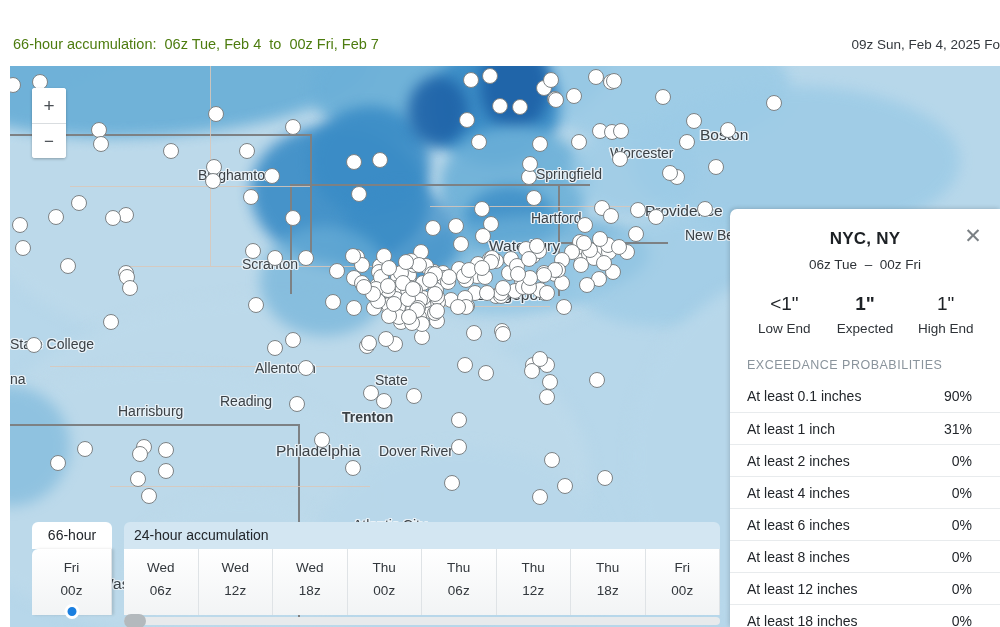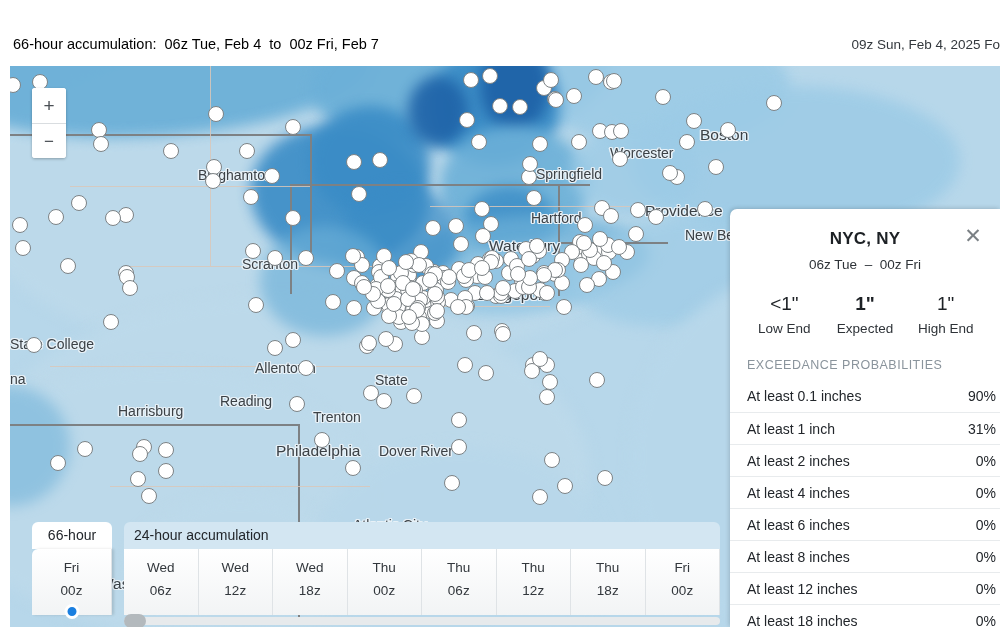--- a/index.html
+++ b/index.html
@@ -13,21 +13,21 @@
   #app { position: relative; width: 1000px; height: 627px; overflow: hidden; }
 
   
   .header { position: absolute; top: 0; left: 0; width: 1000px; height: 66px; background: #fff; }
   .header-title {
     position: absolute; left: 12px; top: 1px;
     font-size: 25px; font-weight: 400; letter-spacing: -0.2px; color: #1e2226;
   }
   .header-sub {
     position: absolute; left: 13px; top: 36px;
-    font-size: 14.5px; color: #000000; white-space: pre;
+    font-size: 14.5px; color: #4d7c0f; white-space: pre;
   }
   .header-right {
     position: absolute; right: 0px; top: 37px;
     font-size: 13.5px; color: #33383d; white-space: nowrap;
   }
 
   
   .map {
     position: absolute; left: 10px; top: 66px; width: 990px; height: 561px;
     overflow: hidden;
@@ -94,21 +94,21 @@
   .sum-val { font-size: 19px; color: #1d2125; }
   .sum-val.bold { font-weight: 700; }
   .sum-lbl { font-size: 13.5px; color: #2e3338; margin-top: 6px; }
   .exc-head {
     font-size: 12.5px; color: #8a949c; letter-spacing: .5px;
     margin: 22px 0 0 17px;
   }
   .exc-list { margin-top: 8px; }
   .exc-row {
     display: flex; justify-content: space-between; align-items: center;
-    height: 32px; padding: 0 4px 0 17px;
+    height: 32px; padding: 0 28px 0 17px;
     font-size: 14px; color: #22262b;
     border-top: 1px solid #e8ebed;
   }
   .exc-row:first-child { border-top: 0; }
 
   
   .timeline {
     position: absolute; left: 22px; bottom: 0px; width: 688px; height: 105px;
   }
   .tl-headrow { position: relative; height: 26px; }
@@ -221,21 +221,21 @@
         <div class="city" style="left: 675px; top: 161px;">New Bedford</div>
         <div class="city big" style="left: 479px; top: 171px;">Waterbury</div>
         <div class="city" style="left: 232px; top: 190px;">Scranton</div>
         <div class="city big" style="left: 466px; top: 220px;">Bridgeport</div>
         <div class="city" style="left: 0px; top: 270px;">State College</div>
         <div class="city" style="left: 0px; top: 305px;">na</div>
         <div class="city" style="left: 245px; top: 294px;">Allentown</div>
         <div class="city" style="left: 365px; top: 306px;">State</div>
         <div class="city" style="left: 210px; top: 327px;">Reading</div>
         <div class="city" style="left: 108px; top: 337px;">Harrisburg</div>
-        <div class="city" style="left: 303px; top: 343px;">Trenton</div>
+        <div class="city" style="left: 332px; top: 343px; font-weight: bold;">Trenton</div>
         <div class="city big" style="left: 266px; top: 376px;">Philadelphia</div>
         <div class="city" style="left: 369px; top: 377px;">Dover River</div>
         <div class="city" style="left: 343px; top: 451px;">Atlantic City</div>
         <div class="city big" style="left: 134px; top: 458px;">Baltimore</div>
         <div class="city" style="left: 260px; top: 476px;">Dover</div>
         <div class="city big" style="left: 89px; top: 509px;">Washington</div>
       </div>
     <div id="map-stations">
         <div class="stn" style="left: 341.207px; top: 120.197px;"></div>
         <div class="stn" style="left: 484.138px; top: 256.801px;"></div>

